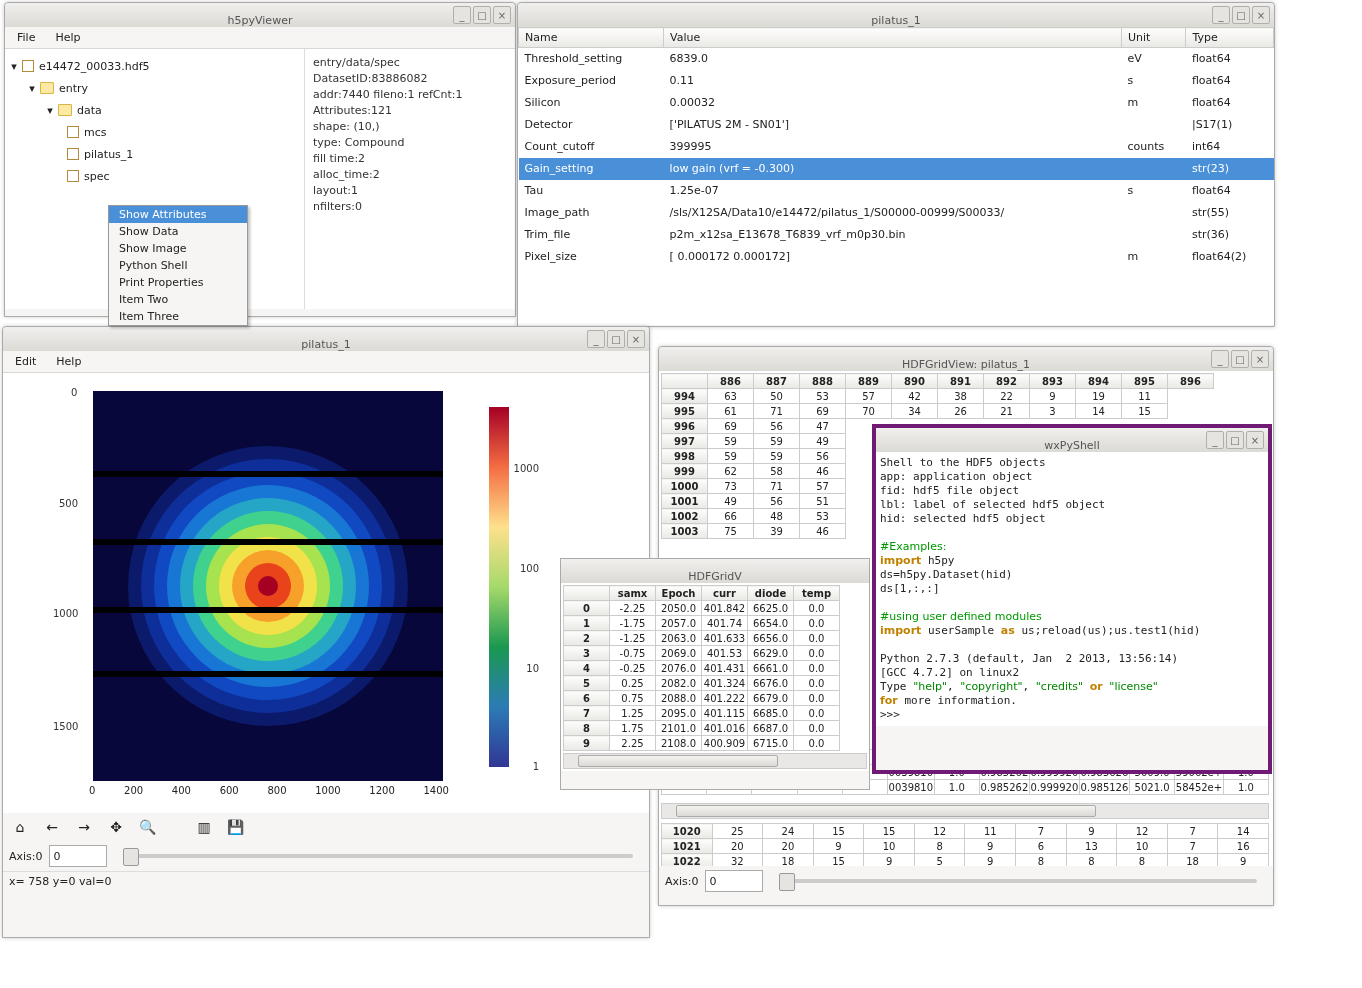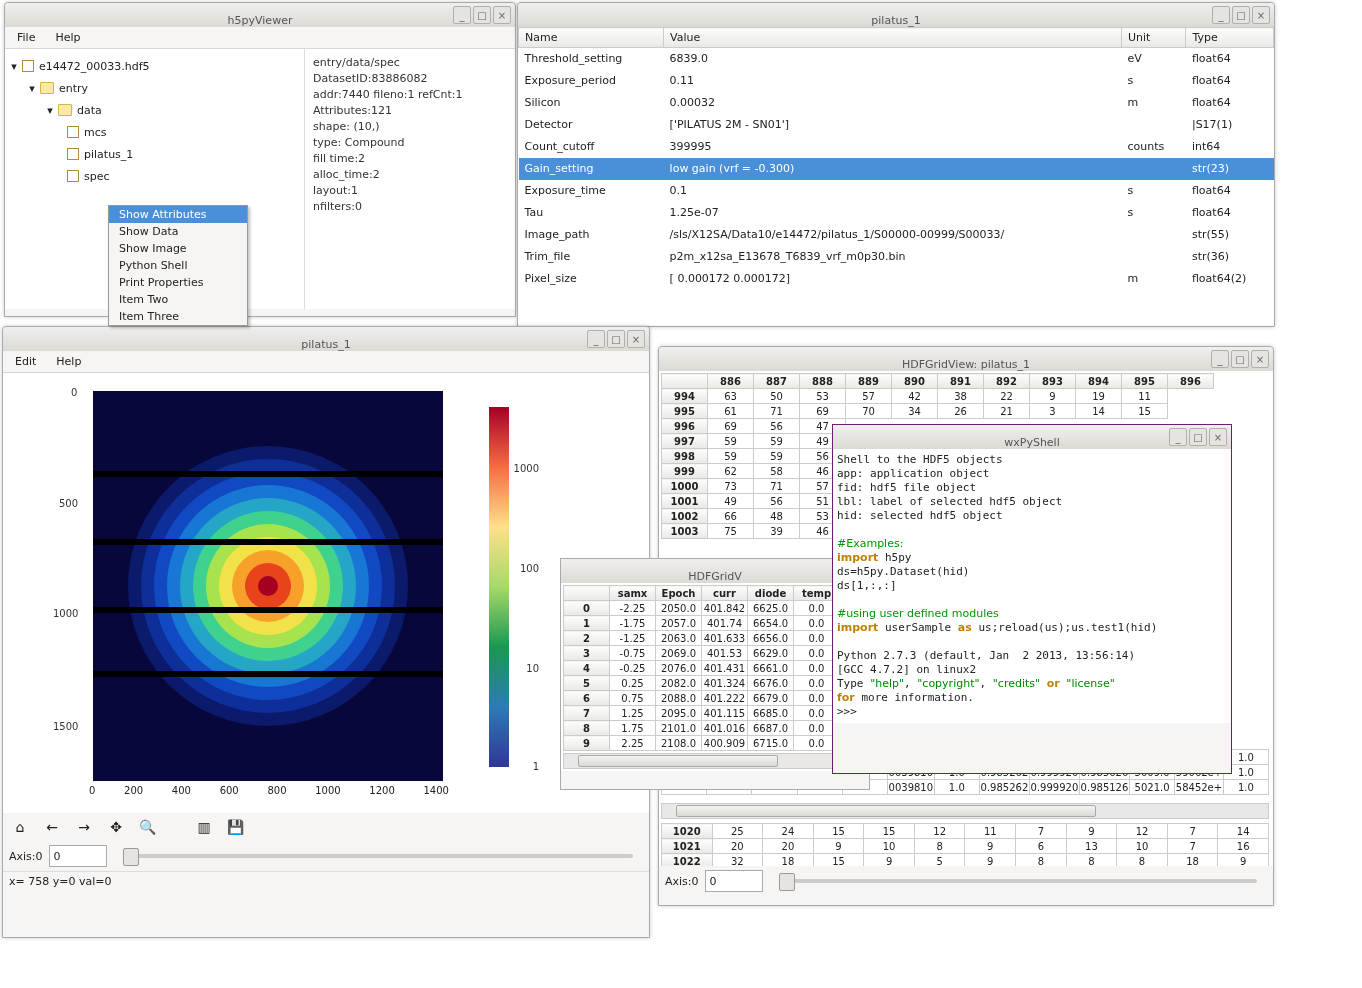--- a/index.html
+++ b/index.html
@@ -53,21 +53,21 @@
 #w4{left:658px;top:346px;width:616px;height:560px}
 .grid{border-collapse:collapse;background:#fff;font-size:10px}
 .grid th,.grid td{border:1px solid #ccc;padding:1px 0;text-align:center;height:15px;min-width:46px;font-size:10px}
 .grid th{background:linear-gradient(#fdfdfc,#e9e8e4);font-weight:bold}
 .hsb{height:16px;background:#e9e8e6;border:1px solid #ccc;position:relative}
 .thumb{position:absolute;top:1px;height:12px;background:linear-gradient(#f4f3f0,#dcdad5);border:1px solid #aaa;border-radius:2px}
 
 
 #w5{position:absolute;left:560px;top:558px;width:310px;height:232px;background:#f6f5f4;border:1px solid #aaa;z-index:20}
 
-#w6{position:absolute;left:832px;top:424px;width:400px;height:350px;background:#f6f5f4;border:1px solid #701a75;z-index:30}
+#w6{position:absolute;left:872px;top:424px;width:400px;height:350px;background:#f6f5f4;border:4px solid #701a75;z-index:30}
 #w6 .code{font-family:monospace;font-size:11px;line-height:14px;padding:4px;background:#fff;white-space:pre;overflow:hidden}
 .kw{color:#c08000;font-weight:bold}
 .cm{color:#090}
 .str{color:#080}
 </style>
 </head>
 <body>
 
 <div class="win" id="w1">
  <div class="titlebar">
@@ -175,26 +175,20 @@
             <td>counts</td>
             <td>int64</td>
           </tr>
           <tr class="sel">
             <td>Gain_setting</td>
             <td>low gain (vrf = -0.300)</td>
             <td></td>
             <td>str(23)</td>
           </tr>
           <tr class="">
-            <td>Exposure_time</td>
-            <td>0.1</td>
-            <td>s</td>
-            <td>float64</td>
-          </tr>
-          <tr class="">
             <td>Tau</td>
             <td>1.25e-07</td>
             <td>s</td>
             <td>float64</td>
           </tr>
           <tr class="">
             <td>Image_path</td>
             <td>/sls/X12SA/Data10/e14472/pilatus_1/S00000-00999/S00033/</td>
             <td></td>
             <td>str(55)</td>

